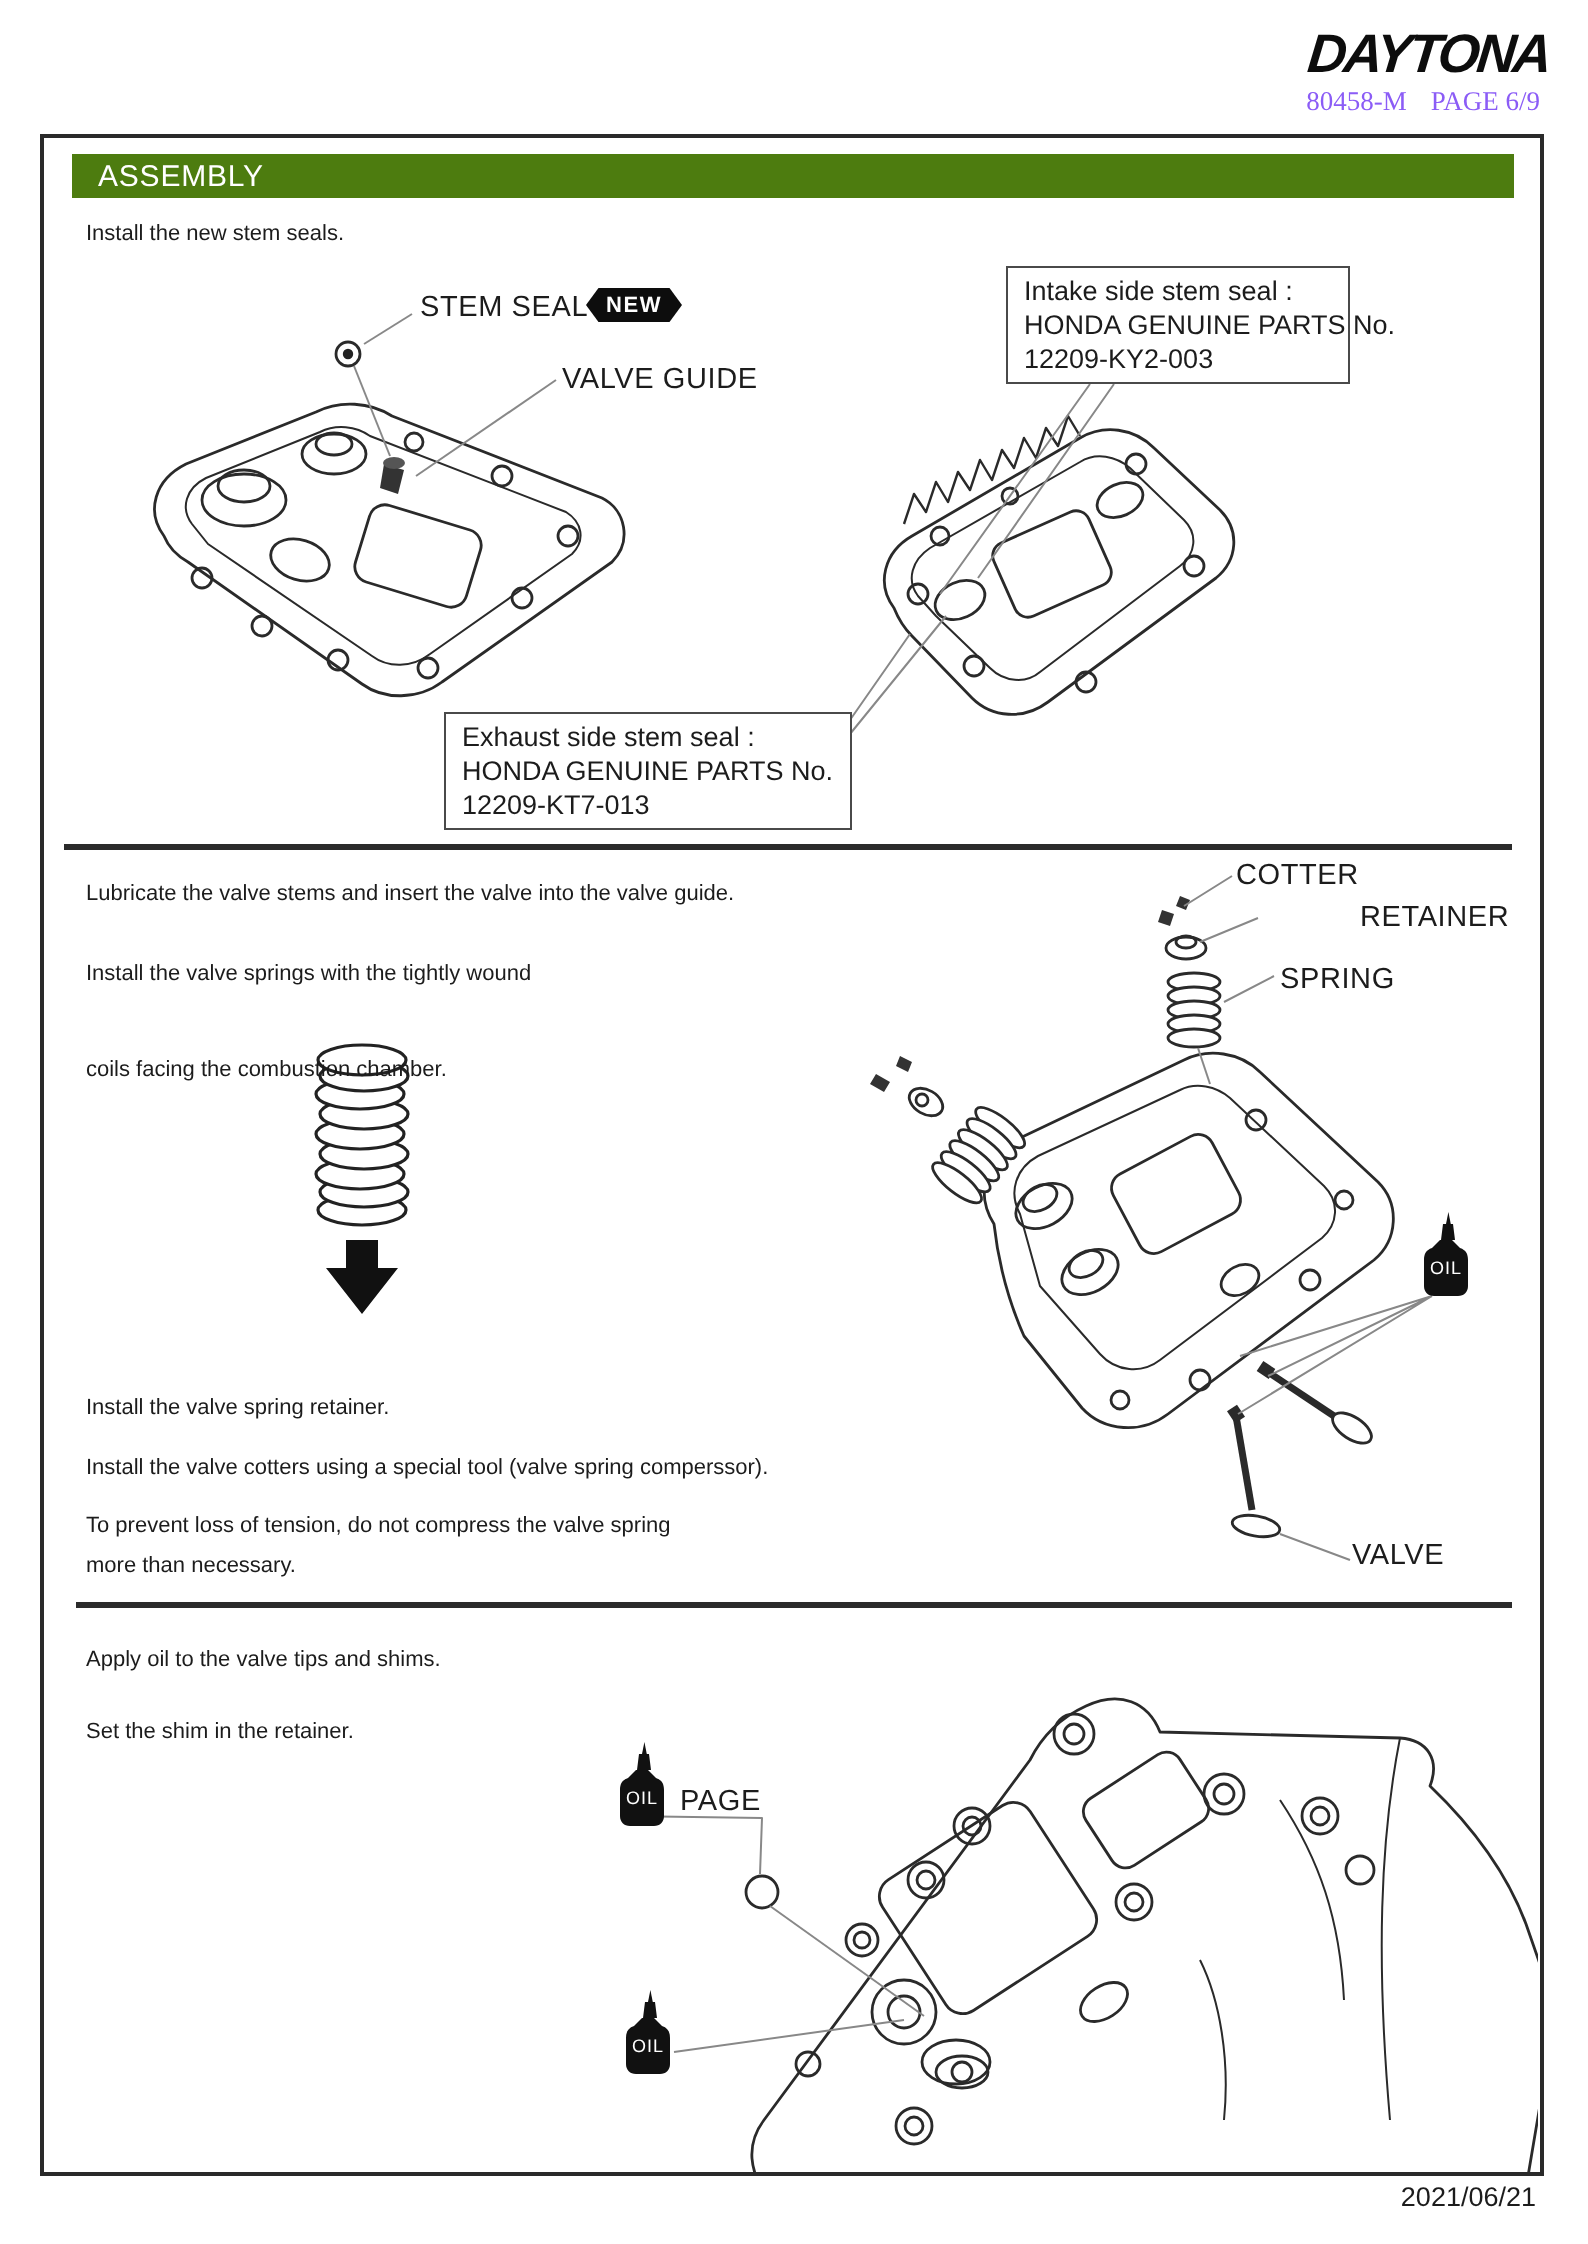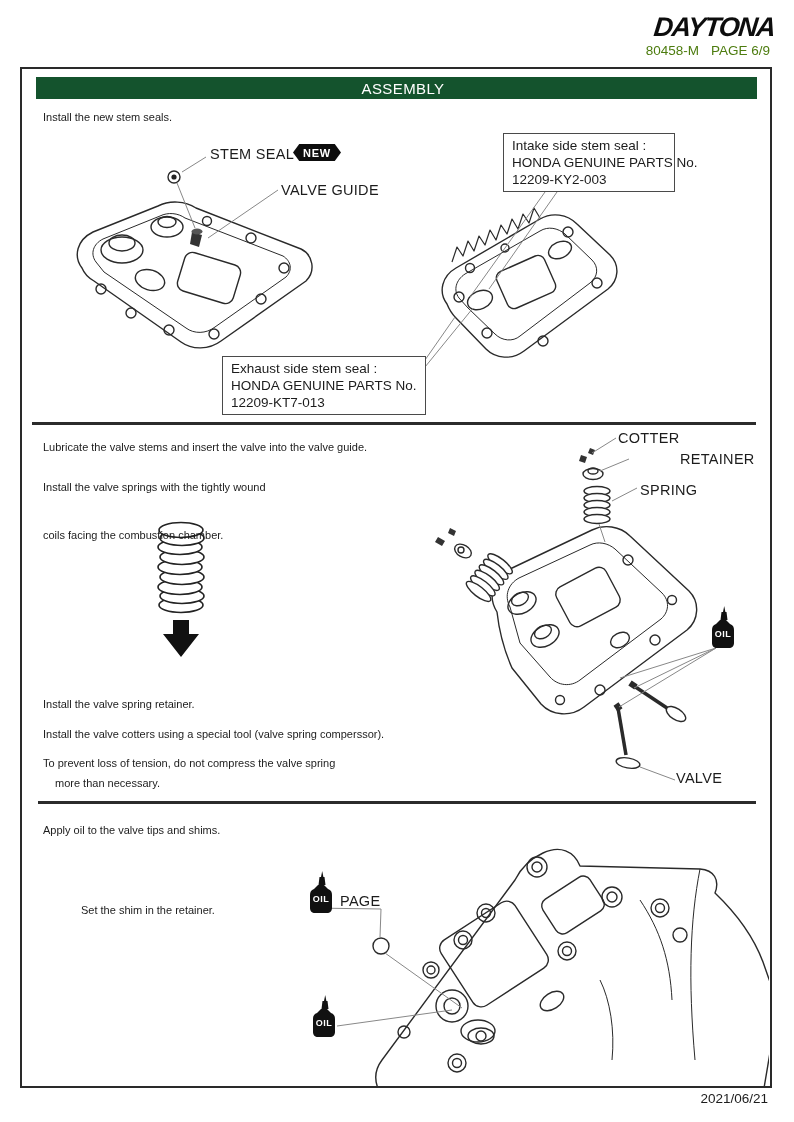--- a/index.html
+++ b/index.html
@@ -1,35 +1,35 @@
 <!DOCTYPE html>
 <html><head>
 <meta charset="utf-8">
 <style>
   html,body{margin:0;padding:0;background:#fff;}
   body{width:794px;height:1122px;position:relative;overflow:hidden;
        font-family:"Liberation Sans","DejaVu Sans",sans-serif;color:#1c1c1c;}
   .abs{position:absolute;}
   .brand{right:19px;top:12px;font-size:27px;font-weight:bold;font-style:italic;
          letter-spacing:-1.5px;transform:skewX(-6deg);color:#0d0d0d;white-space:nowrap;}
-  .docline{right:24px;top:43px;font-size:13.5px;white-space:nowrap;color:#4d7c0f;}
+  .docline{right:24px;top:43px;font-size:13.5px;white-space:nowrap;color:#8b5cf6;font-family:Liberation Serif, serif;}
   .docline span{margin-left:12px;}
   .page-border{left:20px;top:67px;width:752px;height:1021px;border:2px solid #2a2a2a;box-sizing:border-box;}
-  .section-bar{left:36px;top:77px;width:721px;height:22px;background:#14532d;color:#fff;
+  .section-bar{left:36px;top:77px;width:721px;height:22px;background:#4d7c0f;color:#fff;
                font-size:15px;display:flex;align-items:center;padding-left:13px;box-sizing:border-box;
-               letter-spacing:.4px;justify-content:center;}
+               letter-spacing:.4px;}
   .para{font-size:11px;line-height:20px;white-space:nowrap;}
   .lbl{font-size:14.5px;white-space:nowrap;letter-spacing:.3px;}
   .box{background:#fff;border:1.5px solid #4a4a4a;font-size:13.5px;line-height:17px;
        padding:3px 8px;white-space:nowrap;z-index:3;}
   .divider{height:3px;background:#2b2b2b;}
   .new-badge{left:293px;top:144px;width:48px;height:17px;background:#0d0d0d;color:#fff;
              font-size:11px;font-weight:bold;letter-spacing:.8px;display:flex;align-items:center;
              justify-content:center;clip-path:polygon(13% 0,87% 0,100% 50%,87% 100%,13% 100%,0 50%);z-index:3;}
-  .oil-txt{width:22px;text-align:center;color:#fff;font-size:9px;font-weight:bold;
+  .oil-txt{width:22px;text-align:center;color:#fff;font-size:9px;font-weight:normal;
            letter-spacing:.5px;z-index:3;}
   .date{right:26px;top:1091px;font-size:13.5px;white-space:nowrap;}
   svg.illus{left:0;top:0;z-index:1;}
   .z2{z-index:2;}
 </style>
 </head>
 <body>
 
 <svg class="abs illus" width="794" height="1122" viewBox="0 0 794 1122">
   <defs>
@@ -224,27 +224,27 @@
 <div class="abs para z2" style="left:43px;top:477px;">Install the valve springs with the tightly wound</div>
 <div class="abs para z2" style="left:43px;top:497px;margin-top:28px;">coils facing the combustion chamber.</div>
 
 <div class="abs lbl z2" style="left:618px;top:430px;">COTTER</div>
 <div class="abs lbl z2" style="left:634px;top:451px;margin-left:46px;">RETAINER</div>
 <div class="abs lbl z2" style="left:640px;top:482px;">SPRING</div>
 
 <div class="abs para z2" style="left:43px;top:694px;">Install the valve spring retainer.</div>
 <div class="abs para z2" style="left:43px;top:724px;">Install the valve cotters using a special tool (valve spring comperssor).</div>
 <div class="abs para z2" style="left:43px;top:753px;">To prevent loss of tension, do not compress the valve spring</div>
-<div class="abs para z2" style="left:43px;top:773px;margin-left:12px;">more than necessary.</div>
+<div class="abs para z2" style="left:43px;top:773px;">more than necessary.</div>
 
 <div class="abs lbl z2" style="left:676px;top:770px;">VALVE</div>
 
 <div class="abs divider z2" style="left:38px;top:801px;width:718px;"></div>
 
 <div class="abs para z2" style="left:43px;top:820px;">Apply oil to the valve tips and shims.</div>
-<div class="abs para z2" style="left:43px;top:900px;margin-left:38px;">Set the shim in the retainer.</div>
+<div class="abs para z2" style="left:43px;top:856px;">Set the shim in the retainer.</div>
 <div class="abs lbl z2" style="left:340px;top:893px;">PAGE</div>
 
 <div class="abs oil-txt" style="left:712px;top:629px;">OIL</div>
 <div class="abs oil-txt" style="left:310px;top:894px;">OIL</div>
 <div class="abs oil-txt" style="left:313px;top:1018px;">OIL</div>
 
 <div class="abs date z2">2021/06/21</div>
 
 </body></html>

